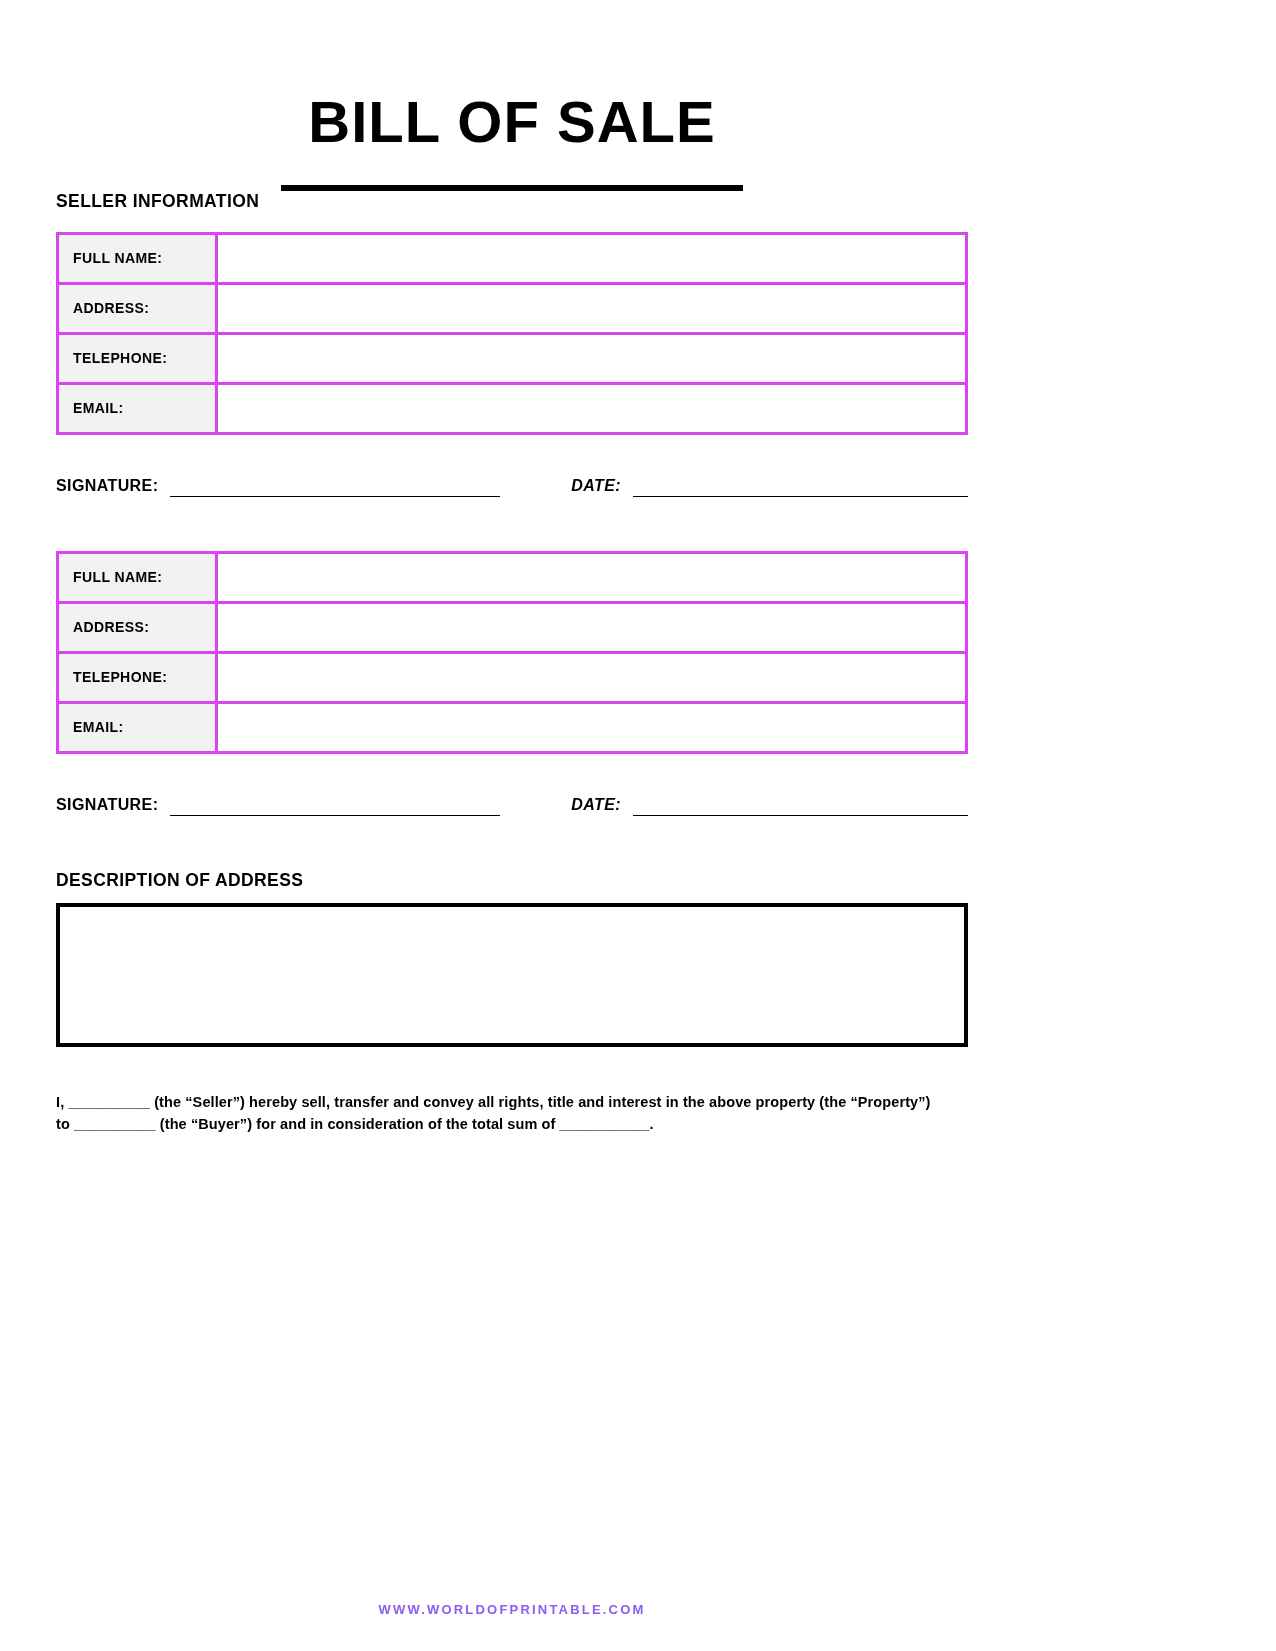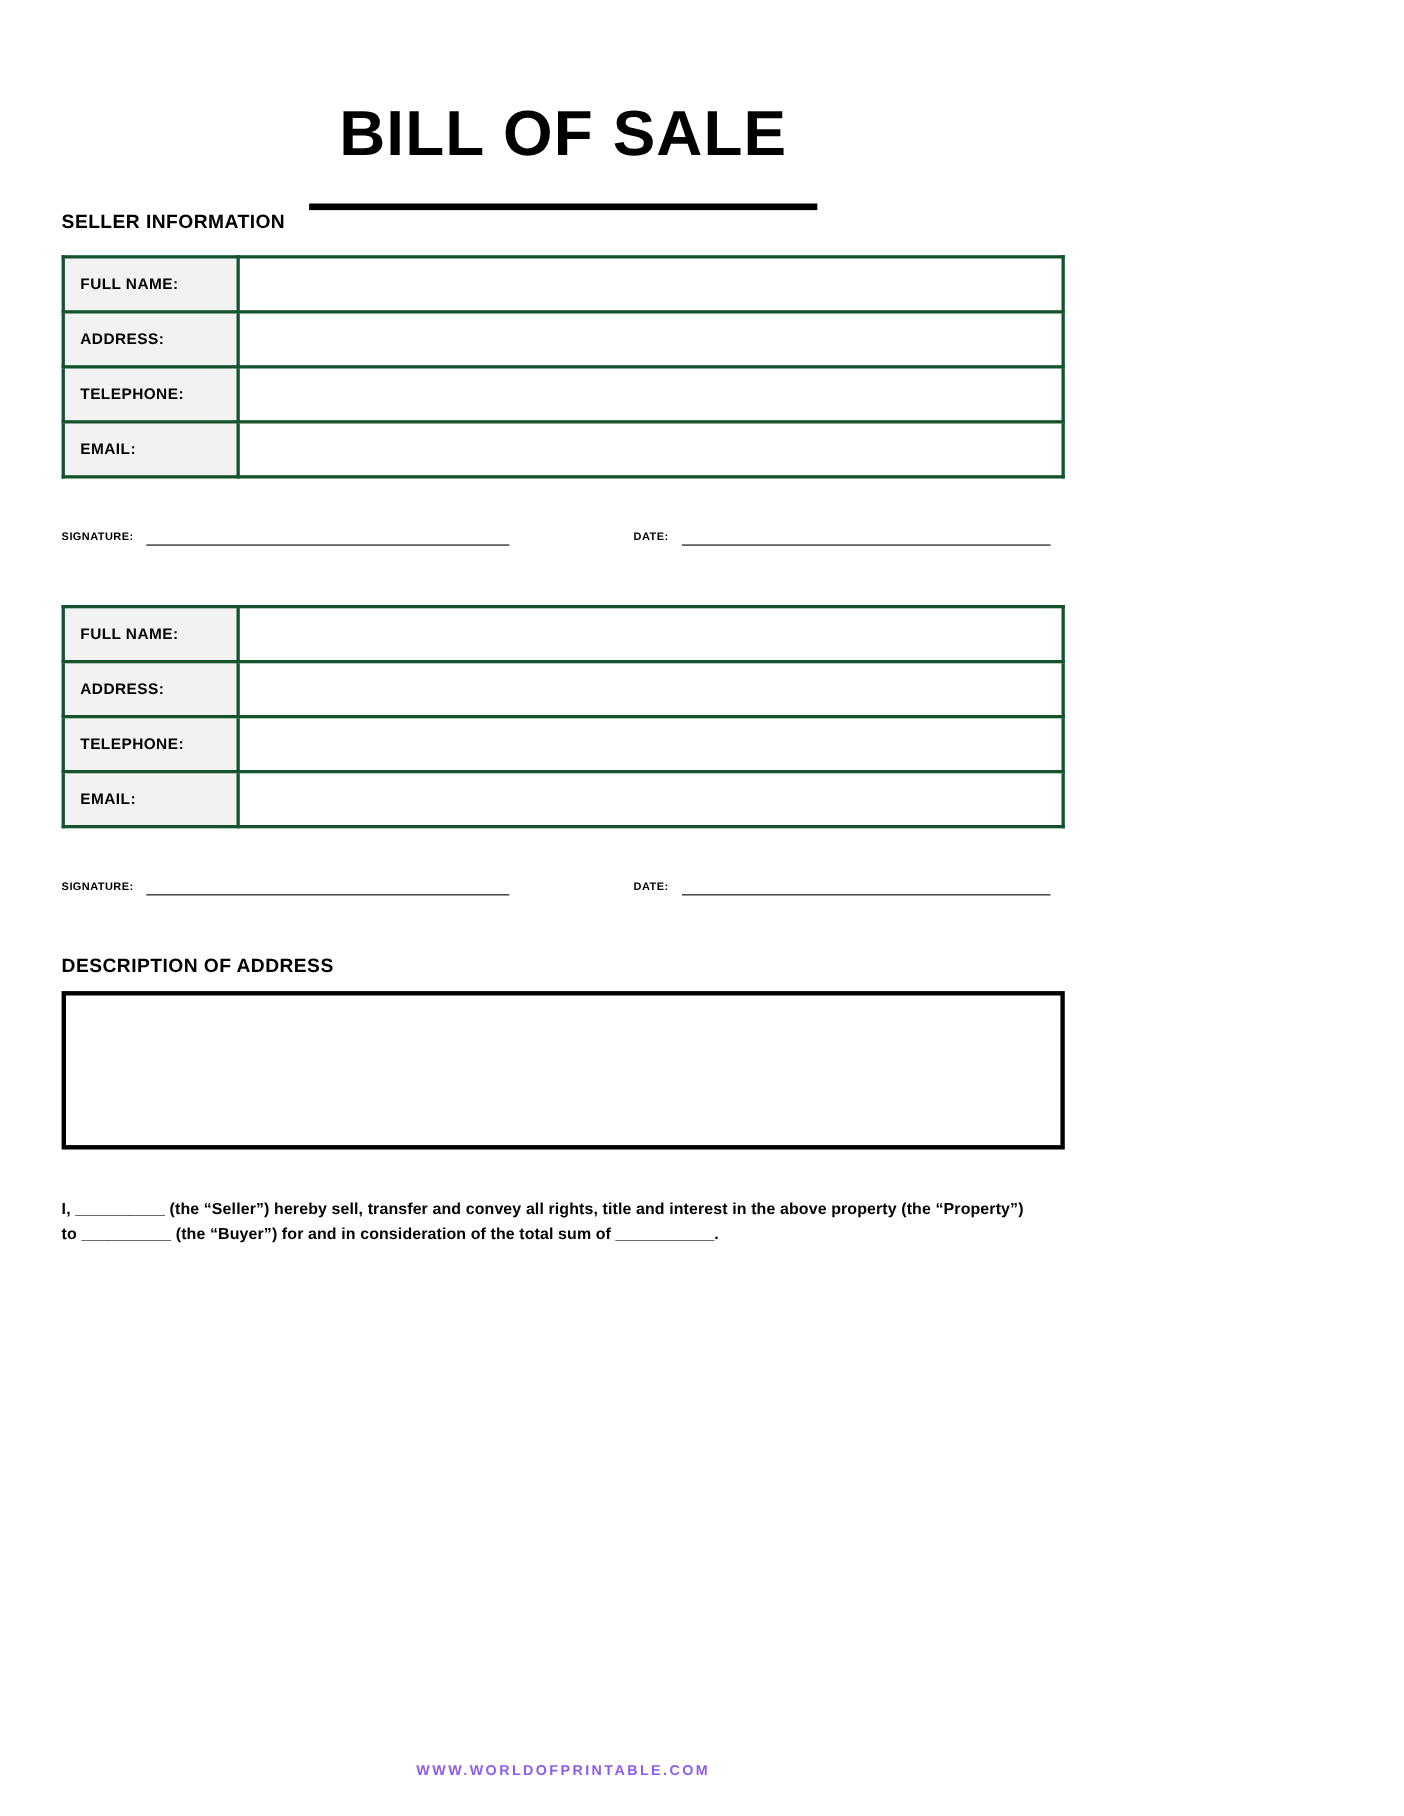--- a/index.html
+++ b/index.html
@@ -58,21 +58,21 @@
   .info-table {
     width: 912px;
     border-collapse: collapse;
     border: 3px solid #000;
     table-layout: fixed;
   }
   .info-table tr {
     height: 50px;
   }
   .info-table td {
-    border: 3px solid #14532d;
+    border: 3px solid #d946ef;
     padding: 0 14px;
     vertical-align: middle;
   }
   .info-table td.label {
     width: 128px;
     background: #f2f2f2;
     font-size: 14px;
     font-weight: bold;
     letter-spacing: 0.4px;
     white-space: nowrap;
@@ -97,34 +97,34 @@
     display: flex;
     align-items: flex-end;
     margin-top: 42px;
   }
   .sig-group {
     display: flex;
     align-items: flex-end;
   }
   .sig-group.left { width: 520px; }
   .sig-label {
-    font-size: 10px;
+    font-size: 16px;
     font-weight: bold;
     letter-spacing: 0.4px;
     white-space: nowrap;
     margin-right: 12px;
     padding-bottom: 2px;
   }
   .sig-line {
     border-bottom: 1.6px solid #000;
     flex: 1 1 auto;
     height: 18px;
   }
   .sig-group.left .sig-line { width: 330px; flex: none; }
-  .sig-group.right { flex: 1 1 auto; }
+  .sig-group.right { flex: 1 1 auto; font-style: italic; }
   .sig-group.right .sig-line { width: 335px; flex: none; }
 
   
   .gap-section { height: 54px; }
 
   
   .desc-heading {
     font-size: 17.5px;
     font-weight: bold;
     letter-spacing: 0.4px;

